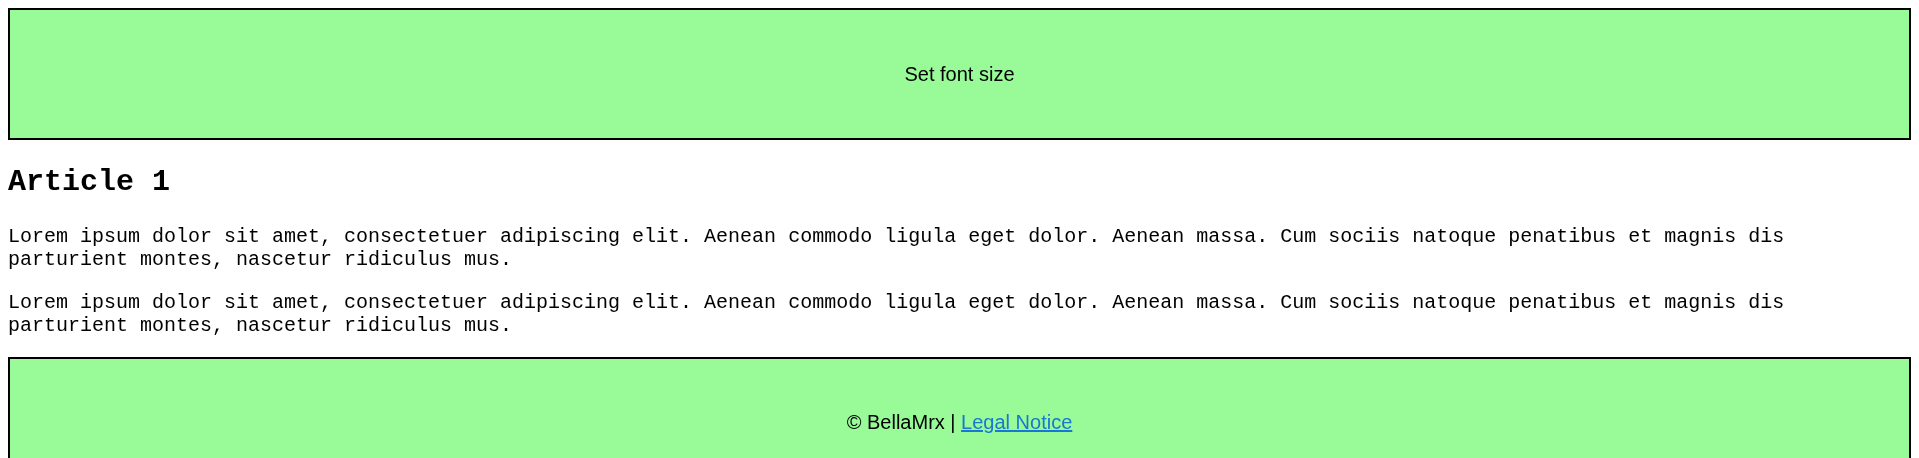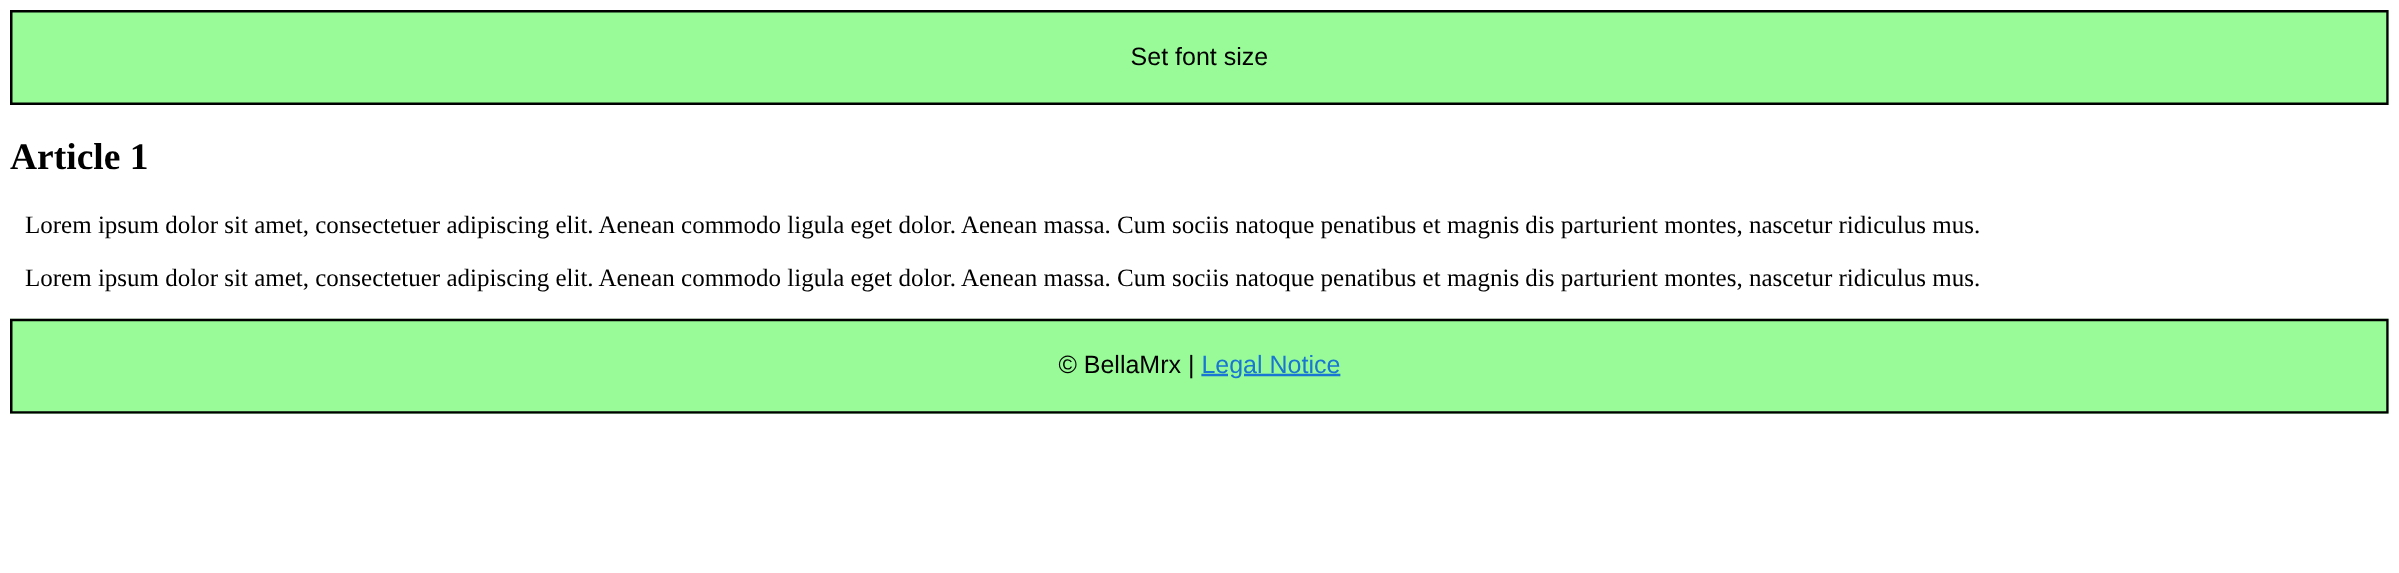--- a/index.html
+++ b/index.html
@@ -15,42 +15,42 @@
     color: var(--text-color);
   }
   body {
     margin: 8px;
     font-family: "Liberation Sans", sans-serif;
     font-size: 20px;
   }
   header.band, footer.band {
     background: var(--band-bg);
     border: 2px solid var(--band-border);
-    height: 76px;
+    height: 132px;
     display: flex;
     align-items: center;
     justify-content: center;
     text-align: left;
   }
   header.band p, footer.band p {
     margin: 0;
     font-size: 20px;
   }
   main {
-    font-family: Liberation Serif, serif;
+    font-family: Liberation Mono, monospace;
   }
   main h2 {
     font-size: 30px;
     font-weight: bold;
     margin: 25px 0;
     line-height: 1.15;
   }
   main p {
     font-size: 20px;
-    margin: 20px 12px;
+    margin: 20px 0;
     line-height: 1.15;
   }
   footer.band a {
     color: var(--link-color);
     text-decoration: underline;
     cursor: pointer;
   }
 </style>
 </head>
 <body>

